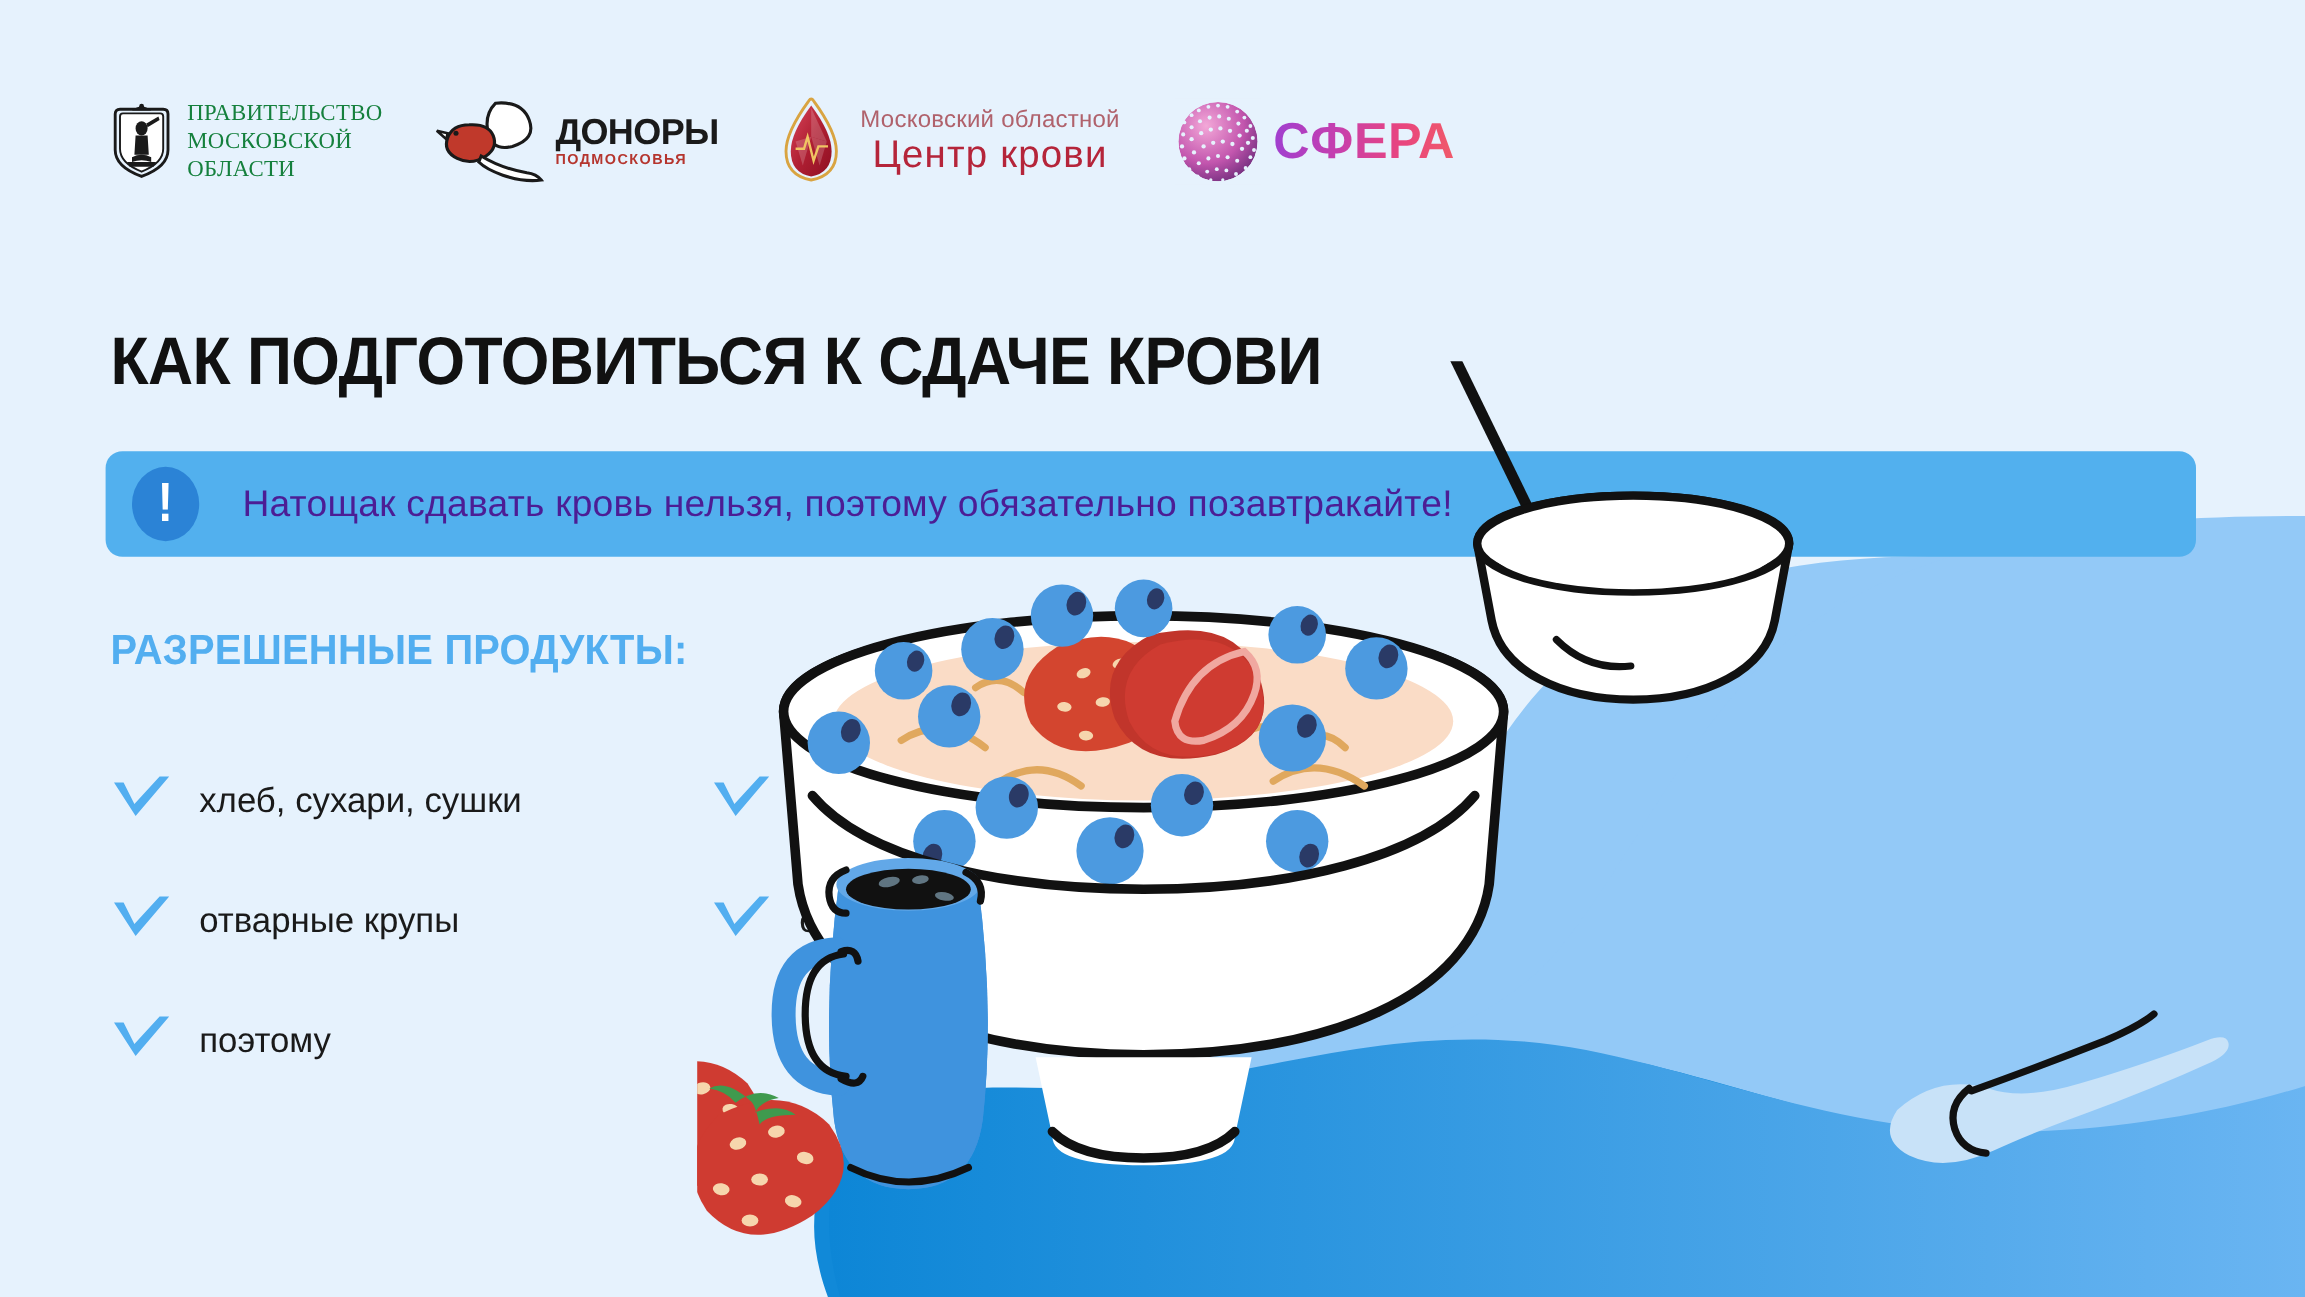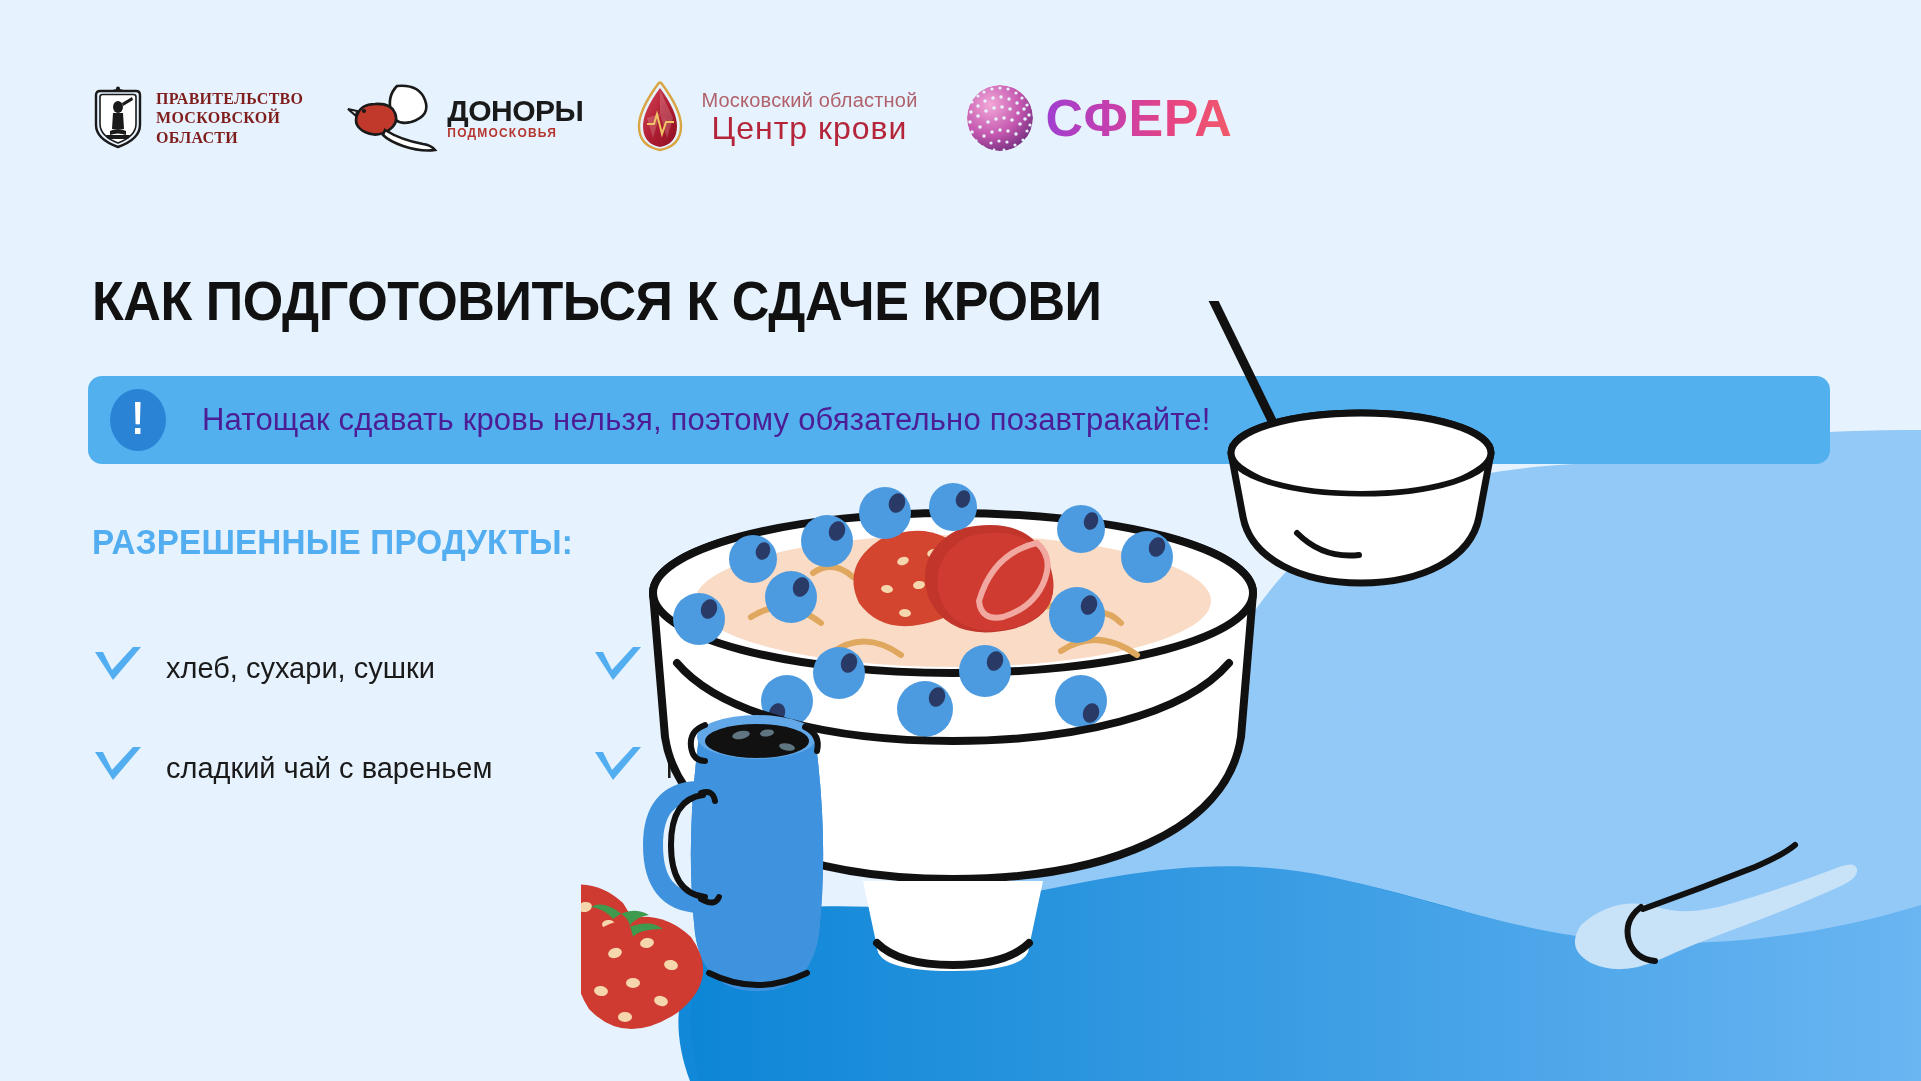--- a/index.html
+++ b/index.html
@@ -37,25 +37,25 @@
   }
   .logo {
     display: flex;
     align-items: center;
     height: 80px;
   }
   .logo-gov { gap: 12px; }
   .logo-gov .crest { width: 52px; height: 66px; flex: 0 0 auto; }
   .logo-gov .gov-text {
     font-family: "Liberation Serif", "DejaVu Serif", serif;
-    font-weight: bold;
-    font-size: 16px;
+    font-weight: normal;
+    font-size: 19px;
     line-height: 1.22;
     letter-spacing: 0.3px;
-    color: #7f1d1d;
+    color: #15803d;
     text-transform: uppercase;
     white-space: pre-line;
   }
 
   .logo-donors { margin-left: 42px; gap: 6px; text-align: right; }
   .donors-words { display: flex; flex-direction: column; align-items: flex-start; }
   .donors-top {
     font-family: "Liberation Sans", sans-serif;
     font-weight: bold;
     font-size: 30px;
@@ -85,21 +85,21 @@
     font-size: 32px;
     color: #b5253a;
     line-height: 1.05;
     letter-spacing: 1px;
     margin-top: 1px;
   }
 
   .logo-sfera { margin-left: 46px; gap: 10px; }
   .sfera-word {
     font-weight: bold;
-    font-size: 52px;
+    font-size: 42px;
     letter-spacing: 0.5px;
     background: linear-gradient(90deg, #a03fd0 0%, #c63fae 35%, #e8457f 70%, #f05a6a 100%);
     -webkit-background-clip: text;
     background-clip: text;
     color: transparent;
     line-height: 1;
   }
 
   
   .page-title {
@@ -393,20 +393,26 @@
       <div class="allowed-label">хлеб, сухари, сушки</div>
     </div>
 
     <div class="allowed-item">
       <svg class="check-icon" viewBox="0 0 52 42">
         <path d="M3 6 L21 34 L49 1 L41 1 L20 24 L11 6 Z" fill="#52aef0"></path>
       </svg>
       <div class="allowed-label">овощи и фрукты (кроме бананов)</div>
     </div>
 
+    <div class="allowed-item">
+      <svg class="check-icon" viewBox="0 0 52 42">
+        <path d="M3 6 L21 34 L49 1 L41 1 L20 24 L11 6 Z" fill="#52aef0"></path>
+      </svg>
+      <div class="allowed-label">отварные крупы</div>
+    </div>
 
     <div class="allowed-item">
       <svg class="check-icon" viewBox="0 0 52 42">
         <path d="M3 6 L21 34 L49 1 L41 1 L20 24 L11 6 Z" fill="#52aef0"></path>
       </svg>
       <div class="allowed-label">сладкий чай с вареньем</div>
     </div>
 
     <div class="allowed-item">
       <svg class="check-icon" viewBox="0 0 52 42">

